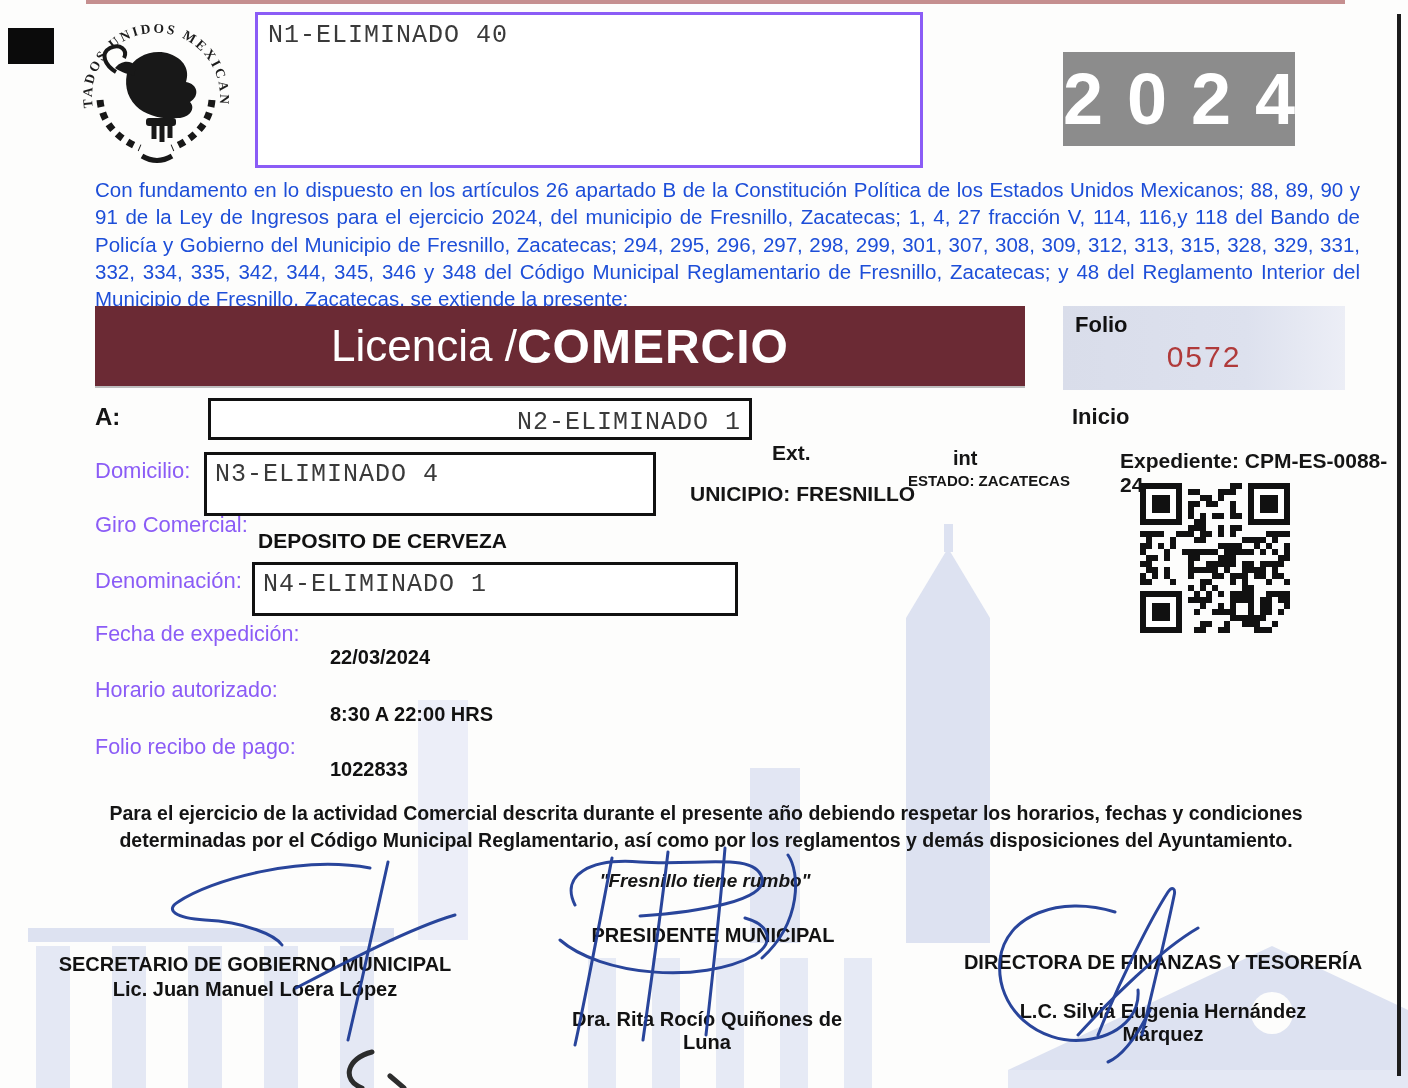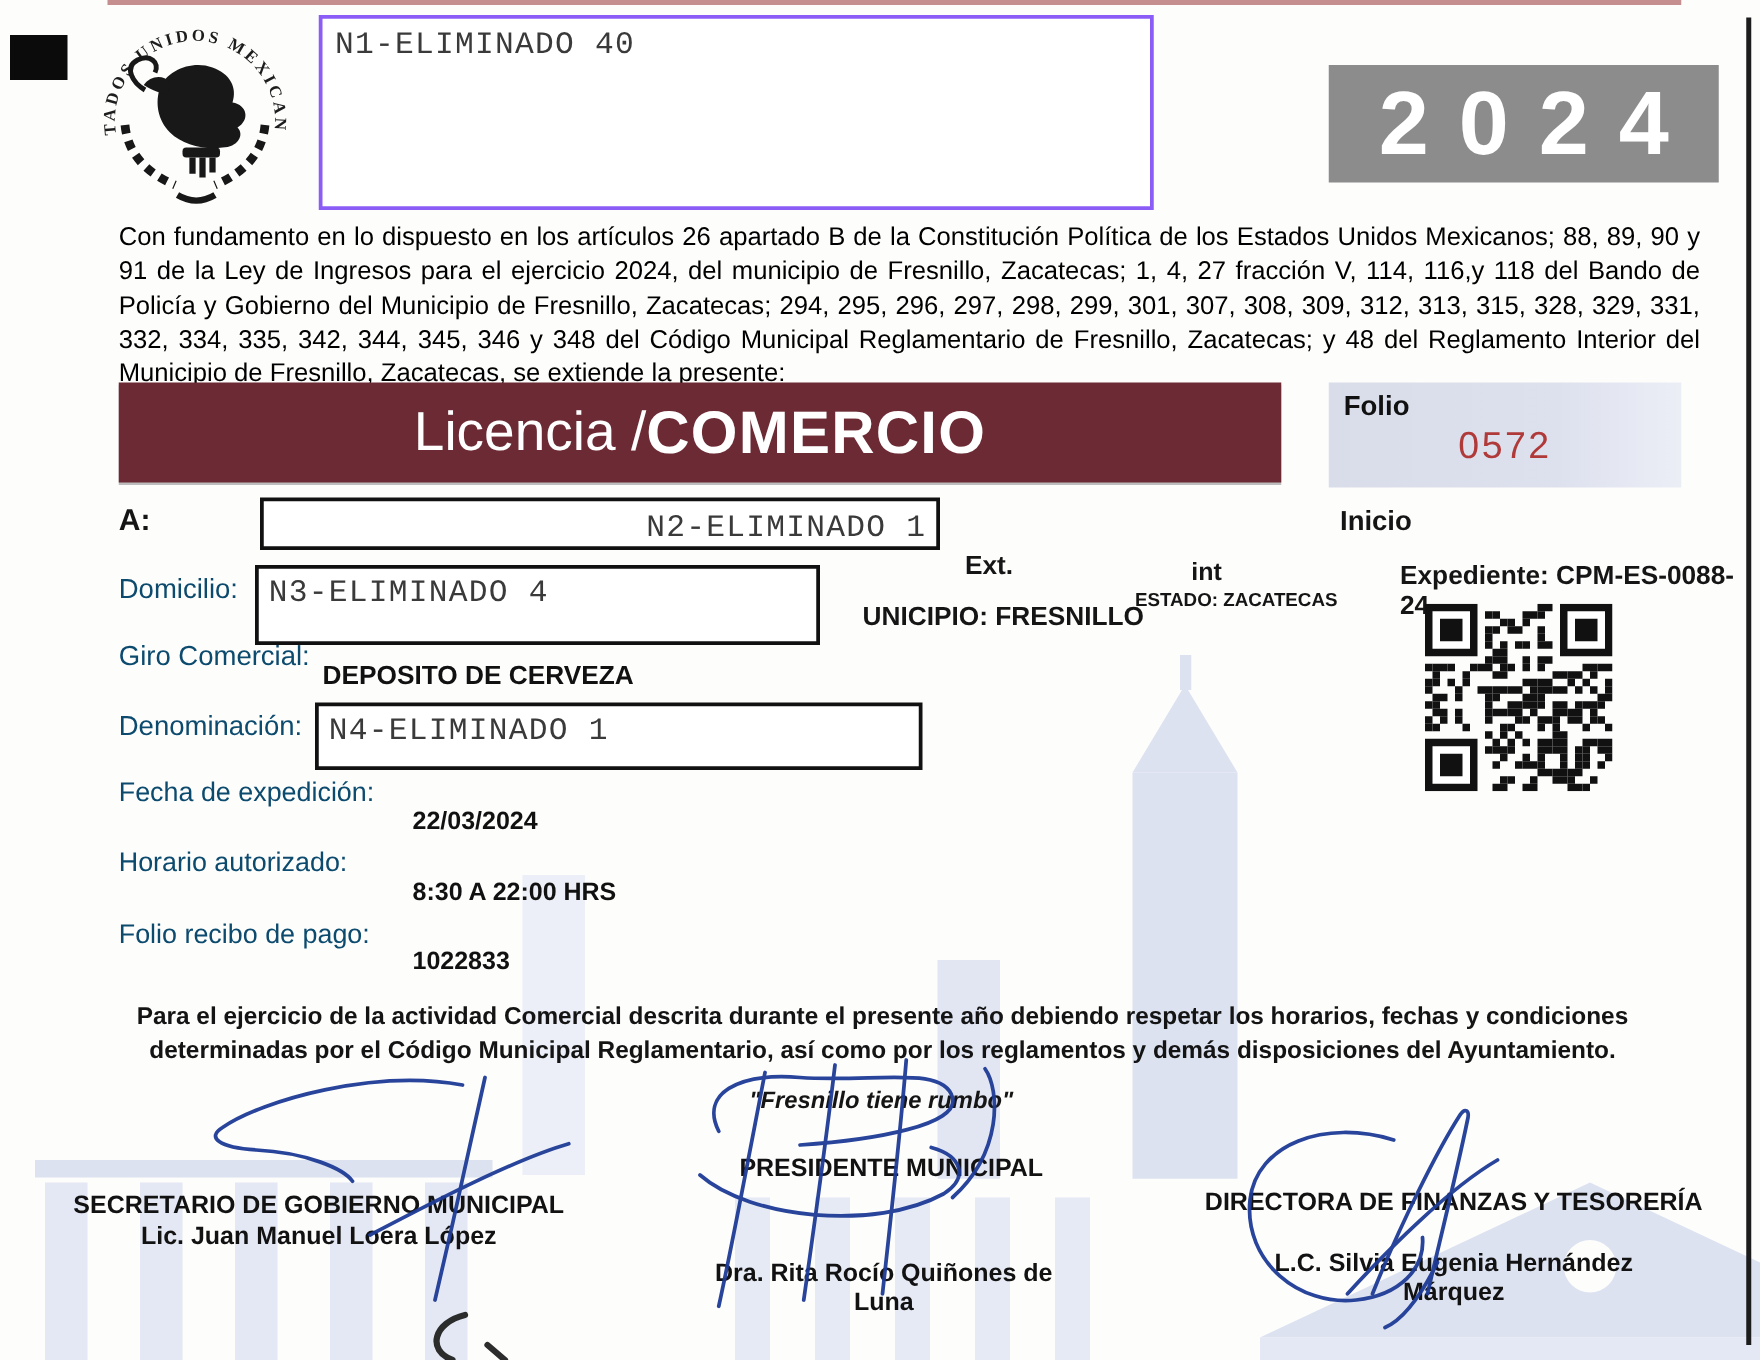--- a/index.html
+++ b/index.html
@@ -7,35 +7,35 @@
         font-family:"Liberation Sans",sans-serif;color:#151515;}
   .abs{position:absolute;}
   
   .top-edge{left:86px;top:0;width:1259px;height:4px;background:#a85454;opacity:.65;}
   .right-edge{left:1397px;top:14px;width:4px;height:1062px;background:#1c1c1c;}
   .corner-box{left:8px;top:28px;width:46px;height:36px;background:#0b0b0b;}
   
   .n1-box{left:255px;top:12px;width:662px;height:150px;border:3px solid #8b5cf6;background:rgba(255,255,255,.85);}
   .mono{font-family:"Liberation Mono","DejaVu Sans Mono",monospace;font-size:25px;color:#3a3a3a;letter-spacing:1px;}
   .n1-box .mono{display:block;padding:6px 10px;}
-  .year-box{left:1063px;top:52px;width:312px;height:94px;background:#8c8c8c;display:flex;align-items:center;justify-content:center;}
+  .year-box{left:1063px;top:52px;width:232px;height:94px;background:#8c8c8c;display:flex;align-items:center;justify-content:center;}
   .year-box span{color:#fff;font-weight:bold;font-size:72px;letter-spacing:24px;padding-left:24px;}
   
-  .legal{left:95px;top:176px;width:1265px;font-size:20.5px;line-height:1.33;text-align:justify;color:#000000;}
+  .legal{left:95px;top:176px;width:1265px;font-size:20.5px;line-height:1.33;text-align:justify;color:#1d4ed8;}
   
   .banner{left:95px;top:306px;width:930px;height:80px;background:#6b2a34;display:flex;align-items:center;justify-content:center;box-shadow:0 2px 0 rgba(0,0,0,.25);}
   .banner .t1{color:#fff;font-size:44px;font-weight:500;}
   .banner .t2{color:#fff;font-size:48px;font-weight:800;letter-spacing:1px;}
   
   .folio-box{left:1063px;top:306px;width:282px;height:84px;background:linear-gradient(90deg,#d9ddEA 0%,#dde1ee 65%,#eceef6 100%);}
   .folio-label{font-weight:bold;font-size:22px;color:#111;padding:6px 0 0 12px;}
   .folio-num{text-align:center;font-size:30px;color:#b03a3a;margin-top:2px;letter-spacing:2px;}
   .inicio{left:1072px;top:404px;font-weight:bold;font-size:22px;}
   
-  .lbl{font-size:22px;color:#0c4a6e;font-weight:500;}
+  .lbl{font-size:22px;color:#8b5cf6;font-weight:500;}
   .val-b{font-weight:bold;font-size:20px;color:#111;}
   .field-box{border:3px solid #111;background:rgba(255,255,255,.9);}
   .a-label{left:95px;top:403px;font-weight:bold;font-size:24px;}
   .a-box{left:208px;top:398px;width:538px;height:36px;}
   .a-box .mono{display:block;padding:7px 8px;text-align:right;}
   .dom-label{left:95px;top:458px;}
   .dom-box{left:204px;top:452px;width:446px;height:58px;}
   .dom-box .mono{display:block;padding:5px 8px;}
   .ext{left:772px;top:441px;font-weight:bold;font-size:21px;}
   .int{left:953px;top:447px;font-weight:600;font-size:20px;}

